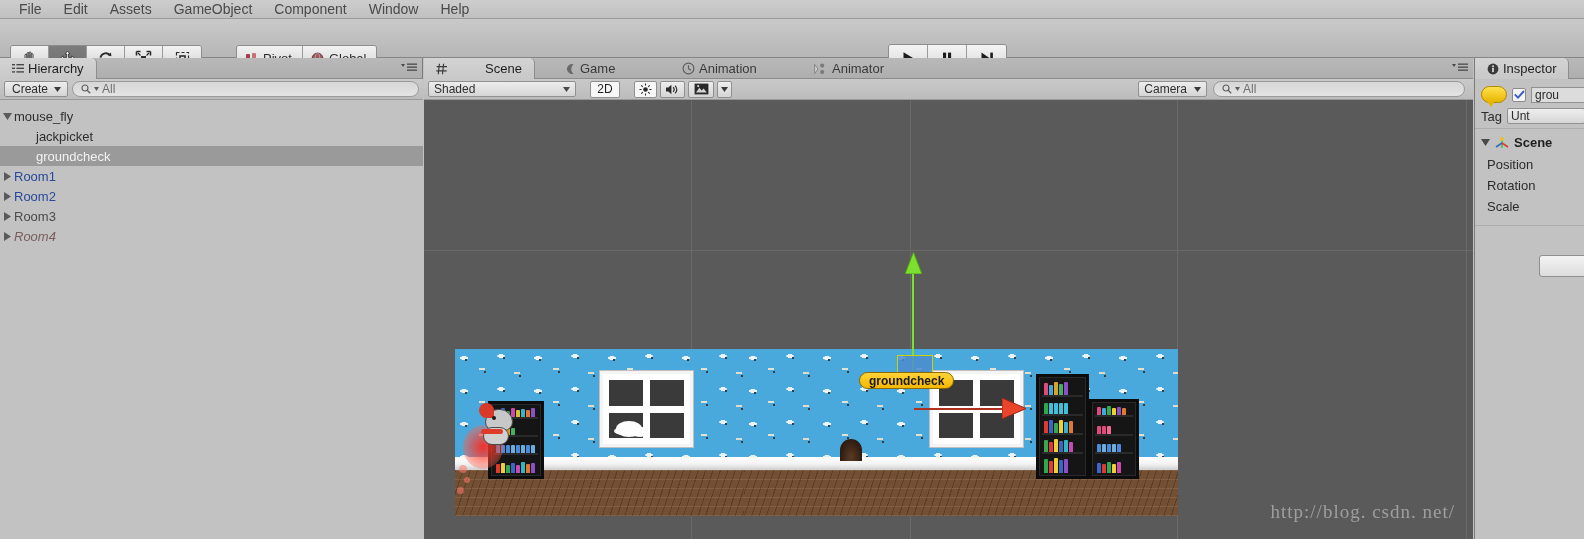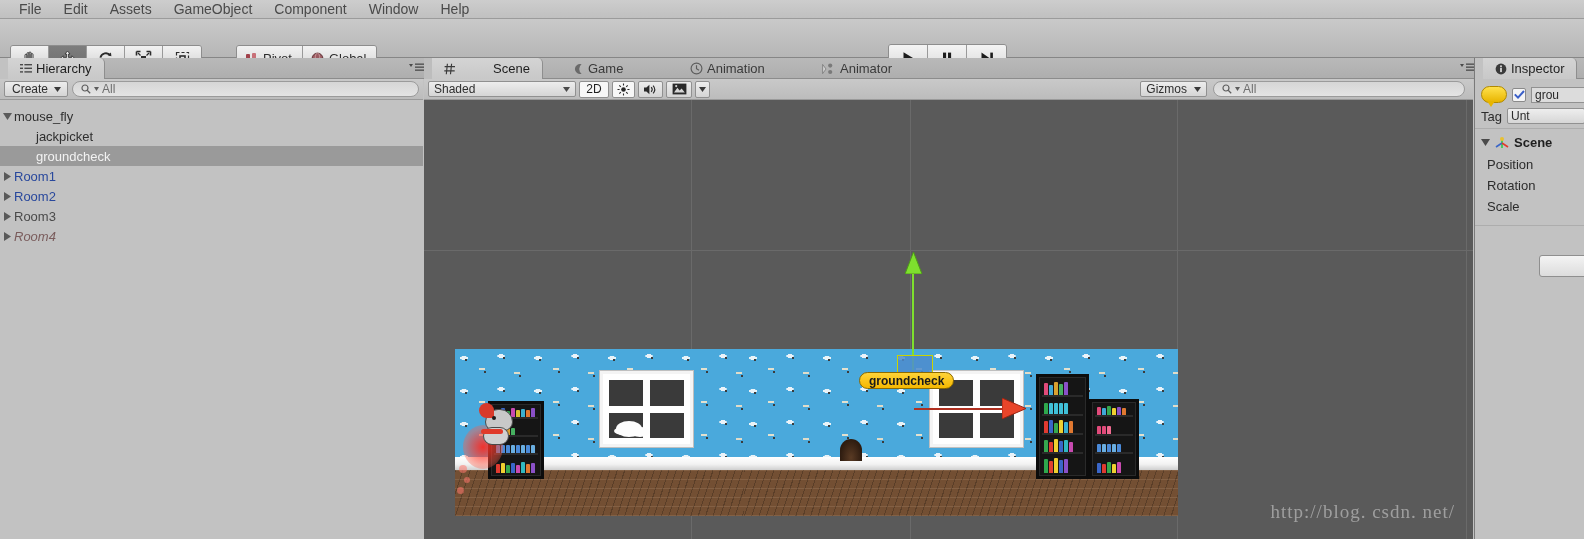--- a/index.html
+++ b/index.html
@@ -60,21 +60,21 @@
   .playbtn {
     width: 39px; height: 26px;
     background: linear-gradient(#f4f4f4, #d8d8d8);
     border-right: 1px solid #9a9a9a;
     display: flex; align-items: center; justify-content: center;
   }
   .playbtn:last-child { border-right: none; }
 
   
   .panel-tabrow {
-    position: absolute; height: 21px; left: 8px; top: 0;
+    position: absolute; height: 21px; left: 0; top: 0;
     background: linear-gradient(#b9b9b9, #aeaeae);
     width: 100%;
     border-bottom: 1px solid #8c8c8c;
   }
   .ptab {
     position: absolute; top: 0; height: 21px;
     display: flex; align-items: center; gap: 4px;
     padding: 0 12px; font-size: 13px; color: #3a3a3a; white-space: nowrap;
   }
   .ptab.sel {
@@ -137,21 +137,21 @@
     border: 1px solid #909090; border-radius: 2px;
     display: flex; align-items: center; justify-content: space-between;
   }
   .minibtn {
     height: 17px; min-width: 22px; padding: 0 4px;
     background: linear-gradient(#ededed, #d5d5d5);
     border: 1px solid #909090; border-radius: 2px;
     display: flex; align-items: center; justify-content: center;
     font-size: 12px; color: #1f1f1f;
   }
-  .minibtn.on { background: #f7f7f7; }
+  .minibtn.on { background: #f7f7f7; margin-left: 11px; }
   .gizmosbtn {
     height: 16px; padding: 0 5px; font-size: 12px; color: #2e2e2e;
     background: linear-gradient(#ededed, #d5d5d5);
     border: 1px solid #909090; border-radius: 2px;
     display: flex; align-items: center; gap: 7px; margin-left: auto;
   }
   #scene-search { width: 252px; flex: none; margin-left: 3px; margin-right: 4px; }
 
   
   #viewport {
@@ -559,21 +559,21 @@
           <circle cx="4.2" cy="3.1" r="1.1" fill="#d6d6d6"></circle>
         </svg>
       </div>
       <div class="minibtn" style="min-width:14px;padding:0 3px;">
         <svg width="7" height="5" viewBox="0 0 7 5">
           <path d="M0 0 L7 0 L3.5 5 Z" fill="#3a3a3a"></path>
         </svg>
       </div>
 
       <div class="gizmosbtn">
-        <span>Gizmos</span>
+        <span>Camera</span>
         <svg width="7" height="5" viewBox="0 0 7 5">
           <path d="M0 0 L7 0 L3.5 5 Z" fill="#3a3a3a"></path>
         </svg>
       </div>
       <div class="searchfield" id="scene-search">
         <svg width="10" height="10" viewBox="0 0 10 10">
           <circle cx="4" cy="4" r="3" fill="none" stroke="#5d5d5d" stroke-width="1.2"></circle>
           <path d="M6.2 6.2 L9.2 9.2" stroke="#5d5d5d" stroke-width="1.3"></path>
         </svg>
         <svg width="5" height="4" viewBox="0 0 5 4">

